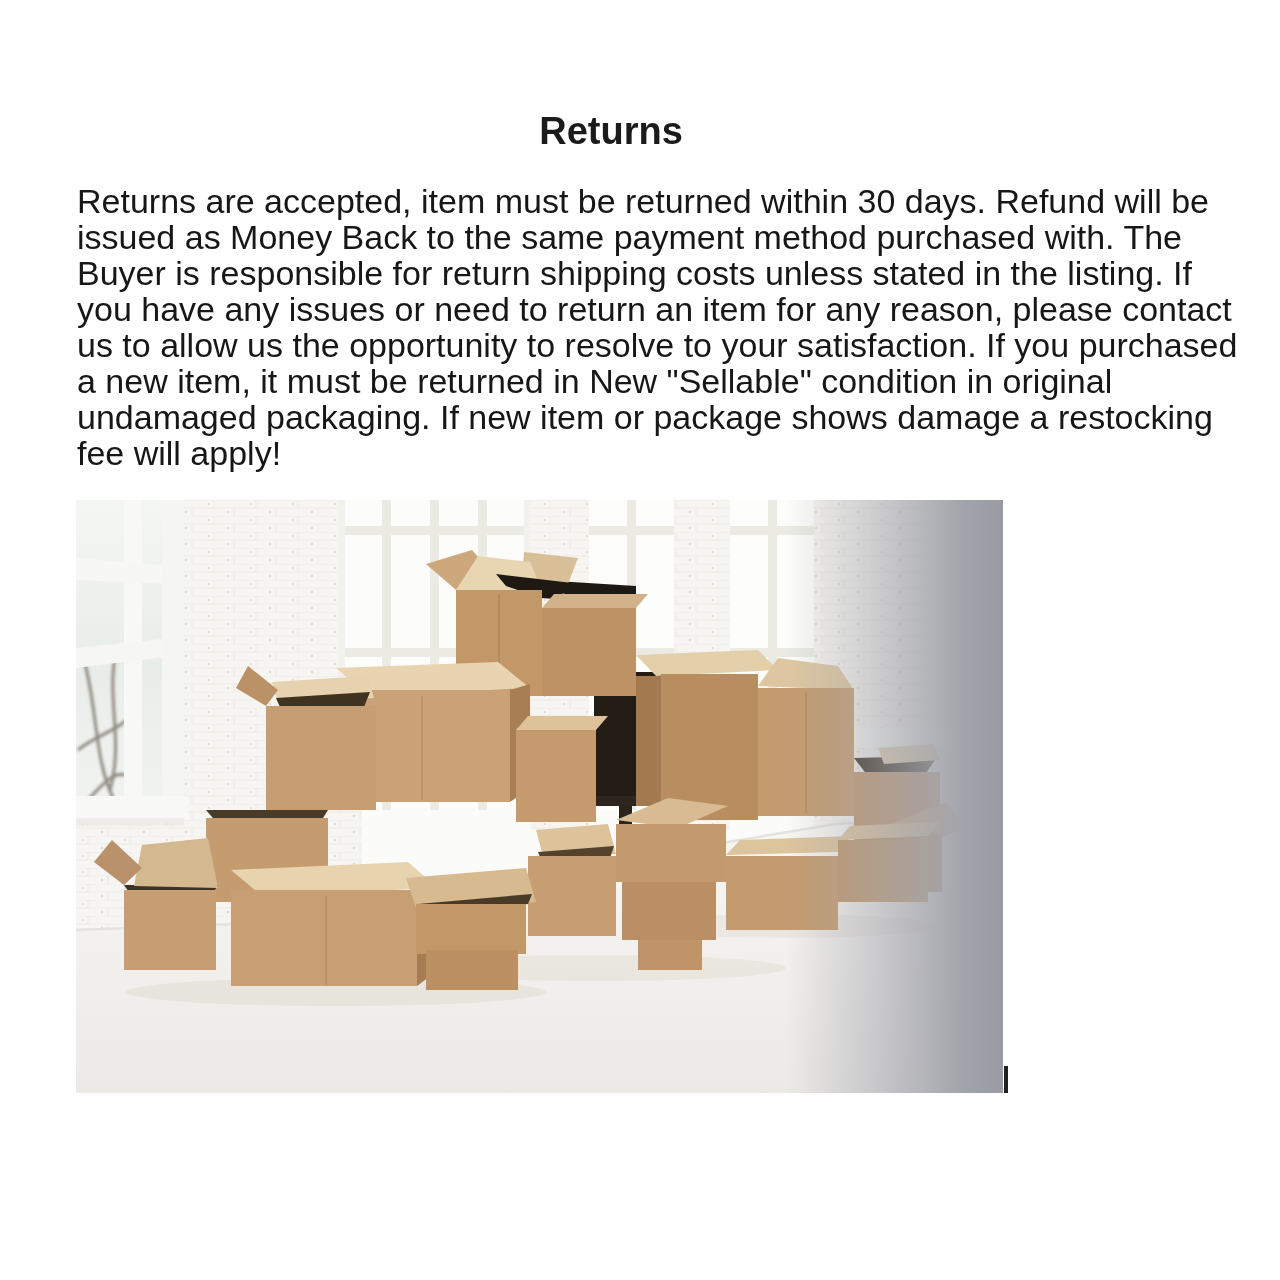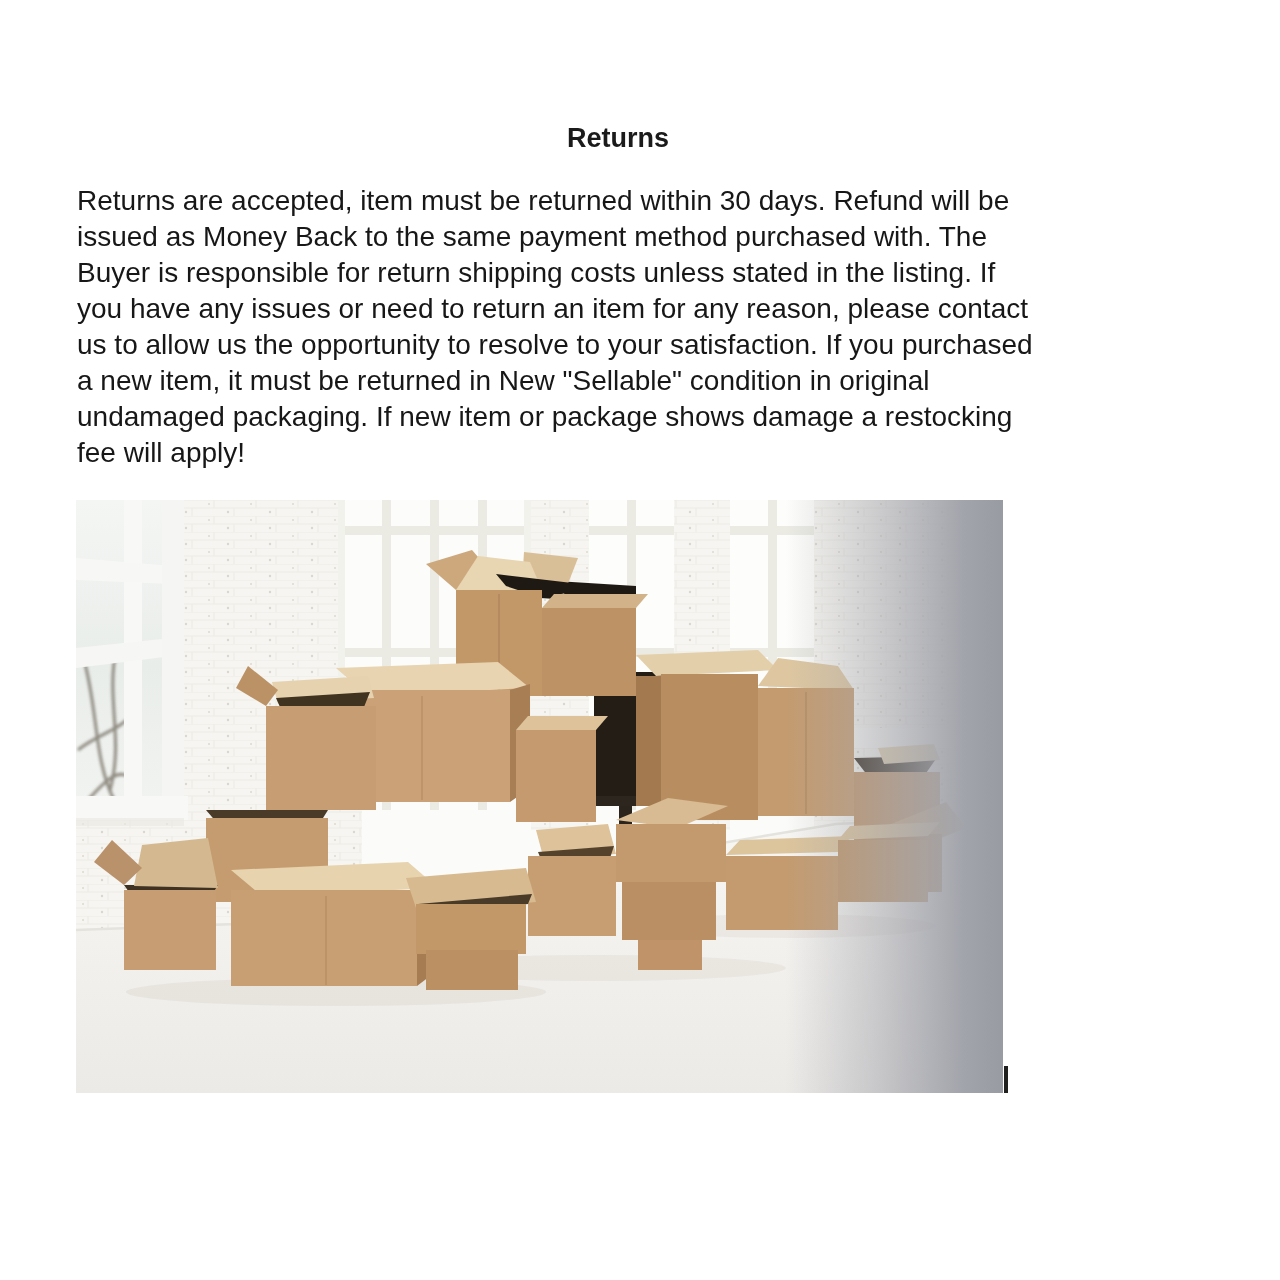--- a/index.html
+++ b/index.html
@@ -2,25 +2,25 @@
 <html><head>
 <meta charset="utf-8">
 <style>
   html,body{margin:0;padding:0;}
   body{
     width:1280px;height:1280px;position:relative;background:#ffffff;
     font-family:"Liberation Sans", sans-serif;color:#161616;overflow:hidden;
   }
   .page-title{
     position:absolute;top:109px;left:0;width:1212px;text-align:center;
-    font-size:27px;line-height:34px;font-weight:700;color:#1b1b1b;margin:12px;
+    font-size:38px;line-height:34px;font-weight:700;color:#1b1b1b;margin:5px;
   }
   .policy-text{
     position:absolute;left:77px;top:183px;margin:0;
-    font-size:28px;line-height:36px;color:#171717;
+    font-size:34px;line-height:36px;color:#171717;
     white-space:pre;letter-spacing:0px;
   }
   .photo-figure{
     position:absolute;left:76px;top:500px;width:927px;height:593px;margin:0;
   }
   .photo-figure svg{display:block;width:927px;height:593px;}
   .text-cursor{
     position:absolute;left:1004px;top:1066px;width:4px;height:27px;
     background:#20201e;
   }

